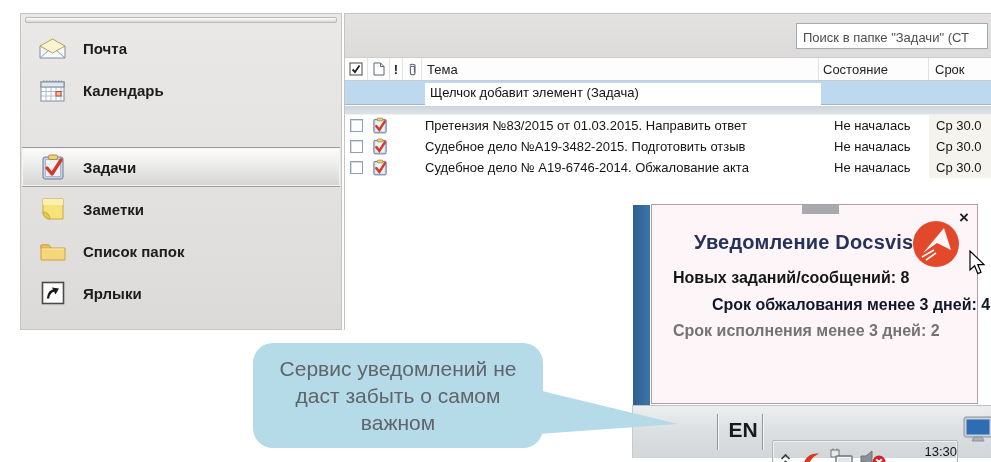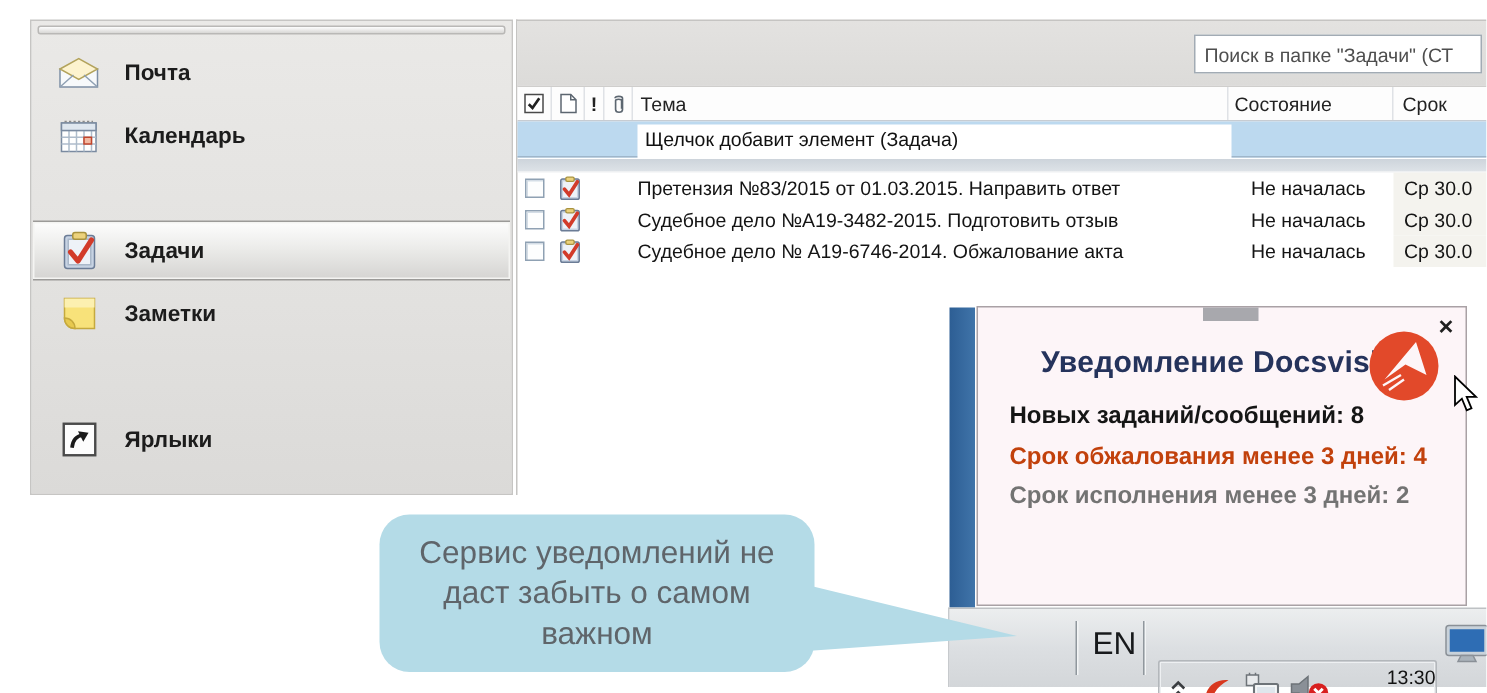--- a/index.html
+++ b/index.html
@@ -63,31 +63,31 @@
   .popup { position:absolute; left:651px; top:204px; width:327px; height:200px;
     background:#fdf5f8; border:1px solid #a9a1a5; z-index:5; }
   .popup-tab { position:absolute; left:150px; top:0; width:37px; height:9px; background:#a8a8ad; }
   .popup-close { position:absolute; right:8px; top:4px; font-size:17px; font-weight:bold; color:#1f1f1f;
     line-height:18px; cursor:default; }
   .popup-title { position:absolute; left:42px; top:26px; font-size:20px; font-weight:bold;
     color:#25335c; letter-spacing:.2px; }
   .popup-logo { position:absolute; left:258px; top:14px; }
   .popup-line { position:absolute; left:21px; font-size:16px; font-weight:bold; white-space:nowrap; }
   .popup-line.l0 { top:64px; color:#151515; }
-  .popup-line.l1 { top:91px; color:#c2410c; }
+  .popup-line.l1 { top:91px; color:#0f172a;margin-left:39px; }
   .popup-line.l2 { top:117px; color:#737373; }
 
   
   .taskbar { position:absolute; left:632px; top:405px; width:359px; height:53px;
     background:linear-gradient(180deg,#eceeef 0%,#dcdfe2 50%,#d3d6d9 100%);
     border-top:1px solid #bec1c4; border-left:1px solid #c7cacd; }
   .tb-sep { position:absolute; top:8px; width:1px; height:36px; background:#90979d; box-shadow:1px 0 0 #f3f5f6; }
   .tb-sep.s1 { left:84px; } .tb-sep.s2 { left:129px; }
   .tb-lang { position:absolute; left:92px; top:12px; width:36px; text-align:center;
-    font-size:21px; color:#17191b; }
+    font-size:21px; color:#17191b;font-weight:bold; }
   .tray { position:absolute; left:139px; top:6px; width:186px; height:40px;
     border:1px solid #b3b7bb; border-radius:2px; box-shadow:inset 0 0 0 1px #eef0f2;
     display:flex; align-items:center;margin-top:28px; }
   .tray-ic { display:flex; align-items:center; justify-content:center; }
   .clock { margin-left:4px; width:64px; text-align:right; font-size:13px; color:#121212; line-height:16px; }
   .deskicon { position:absolute; left:330px; top:9px; }
 
   
   .callout { position:absolute; left:253px; top:343px; width:290px; height:105px;
     background:#b4dbe7; border-radius:20px; z-index:6;
@@ -146,20 +146,30 @@
       <span class="nav-icon">
         <svg width="24" height="24" viewBox="0 0 24 24">
           <path d="M2,2 H22 V22 H9 C5,22 2,19 2,15 Z" fill="#f8e27a" stroke="#c5a93e"></path>
           <path d="M2,15 C6,15 9,18 9,22 C5,22 2,19 2,15 Z" fill="#e7c94f" stroke="#c5a93e"></path>
           <path d="M2,2 H22 V8 H2 Z" fill="#fcf0b0" stroke="none"></path>
         </svg>
       </span>
       <span class="label">Заметки</span>
     </div>
 
+    <div class="nav-item" style="top:217px">
+      <span class="nav-icon">
+        <svg width="26" height="22" viewBox="0 0 26 22">
+          <path d="M1,5 L1,20 L25,20 L25,8 L11,8 L9,5 Z" fill="#f5d67a" stroke="#c9a23f"></path>
+          <path d="M1,5 L9,5 L11,8 L1,8 Z" fill="#eec65b" stroke="#c9a23f"></path>
+          <path d="M2,9 H24" stroke="#fbe9ad" fill="none"></path>
+        </svg>
+      </span>
+      <span class="label">Список папок</span>
+    </div>
 
     <div class="nav-item" style="top:259px">
       <span class="nav-icon">
         <svg width="24" height="24" viewBox="0 0 24 24">
           <rect x="1.5" y="1.5" width="21" height="21" fill="#fdfdfd" stroke="#4a4a4a" stroke-width="1.6"></rect>
           <path d="M7,17.5 C7.5,12 10,9.5 14.5,9" fill="none" stroke="#1a1a1a" stroke-width="2.4"></path>
           <path d="M11,6.5 L18,7.5 L14.5,13.5 Z" fill="#1a1a1a"></path>
         </svg>
       </span>
       <span class="label">Ярлыки</span>

